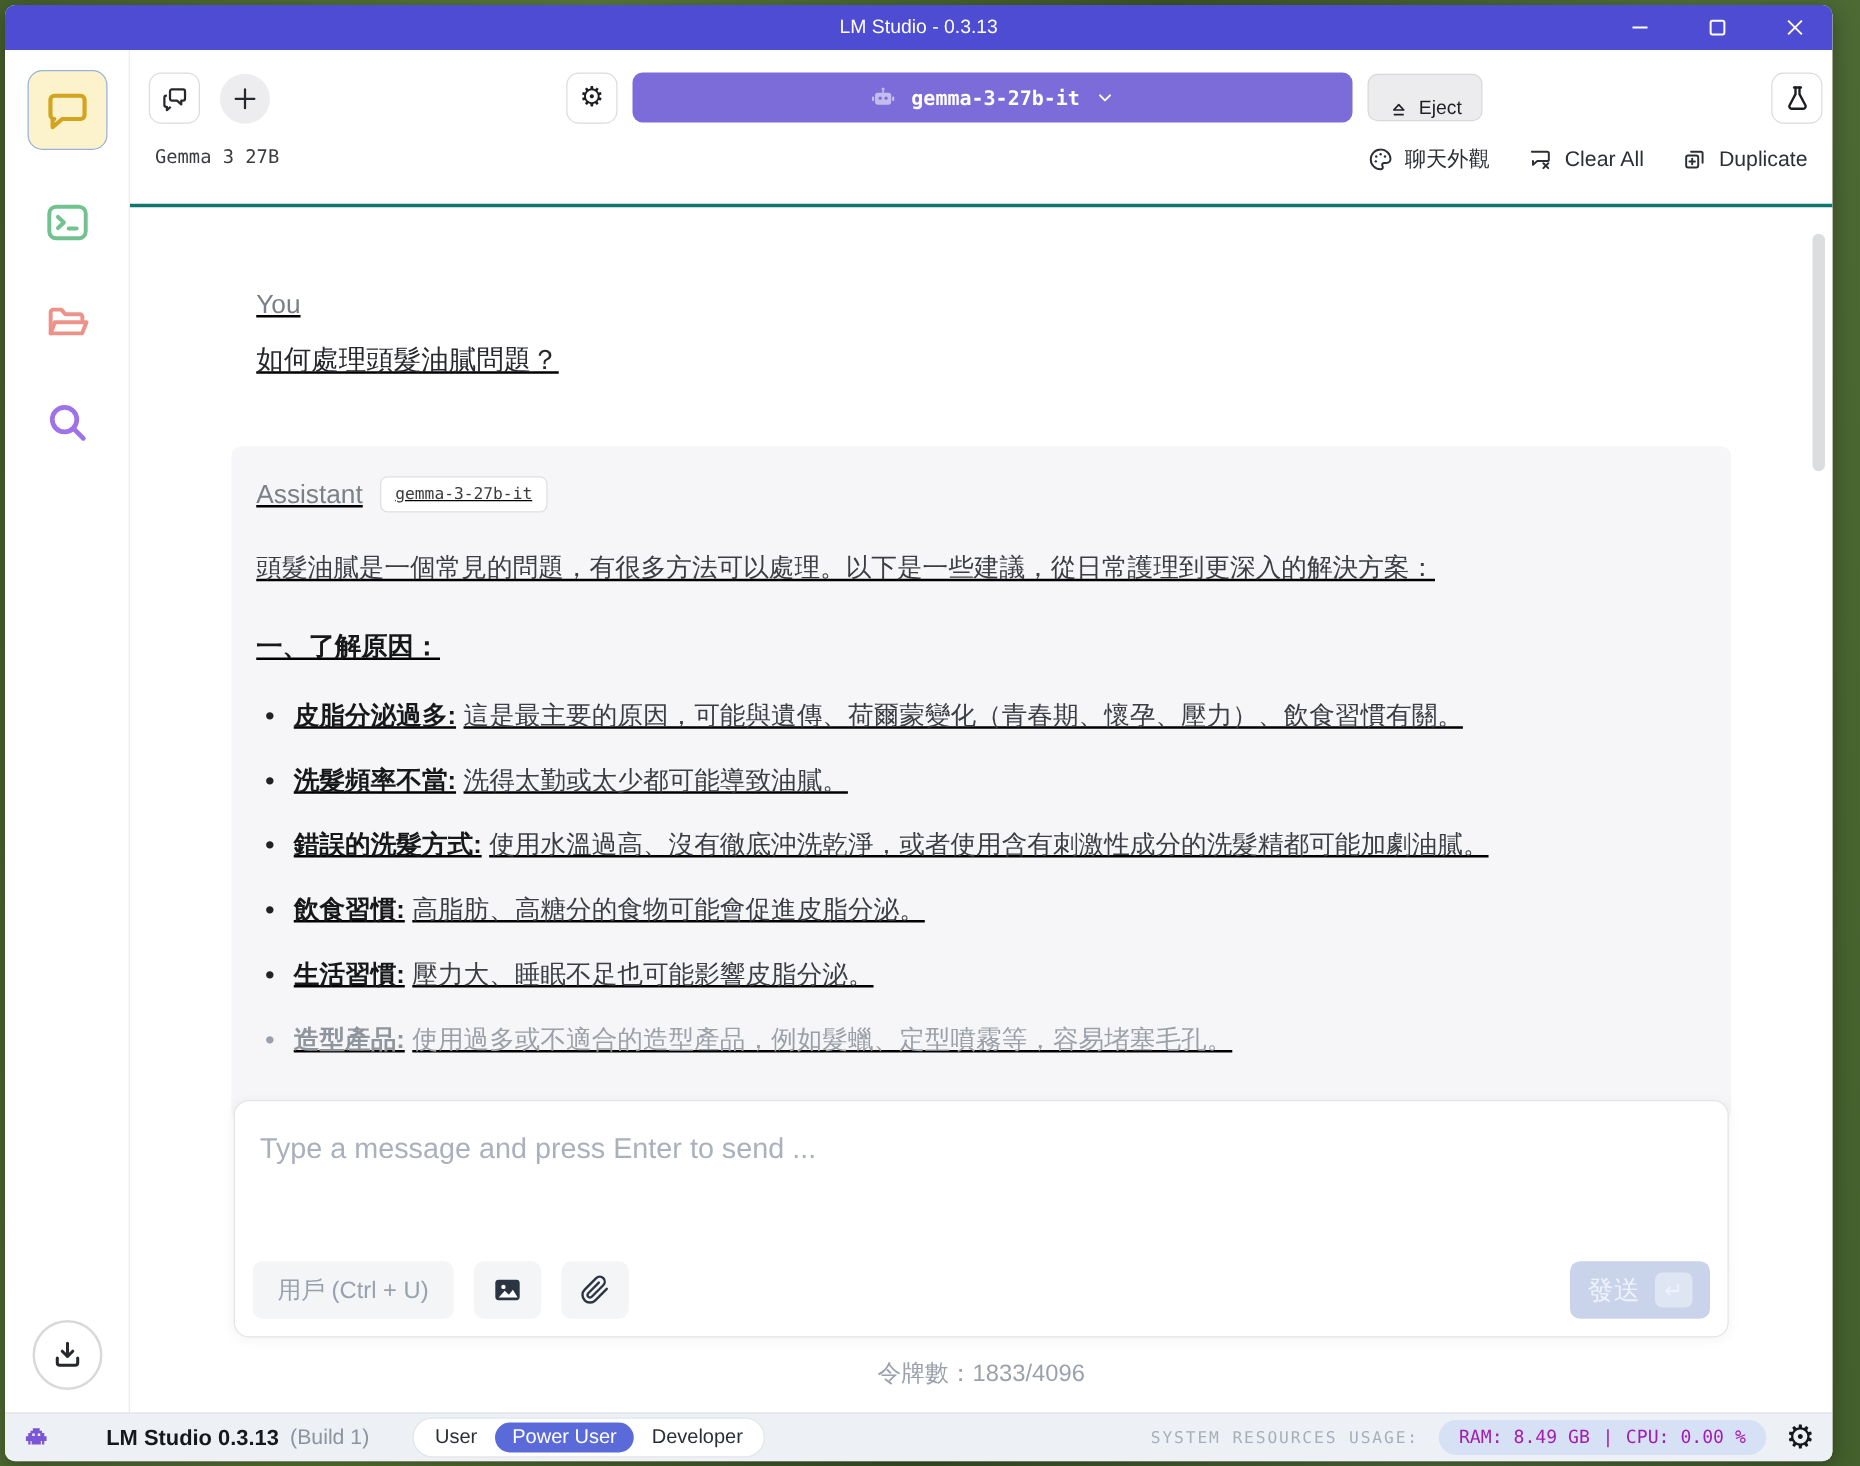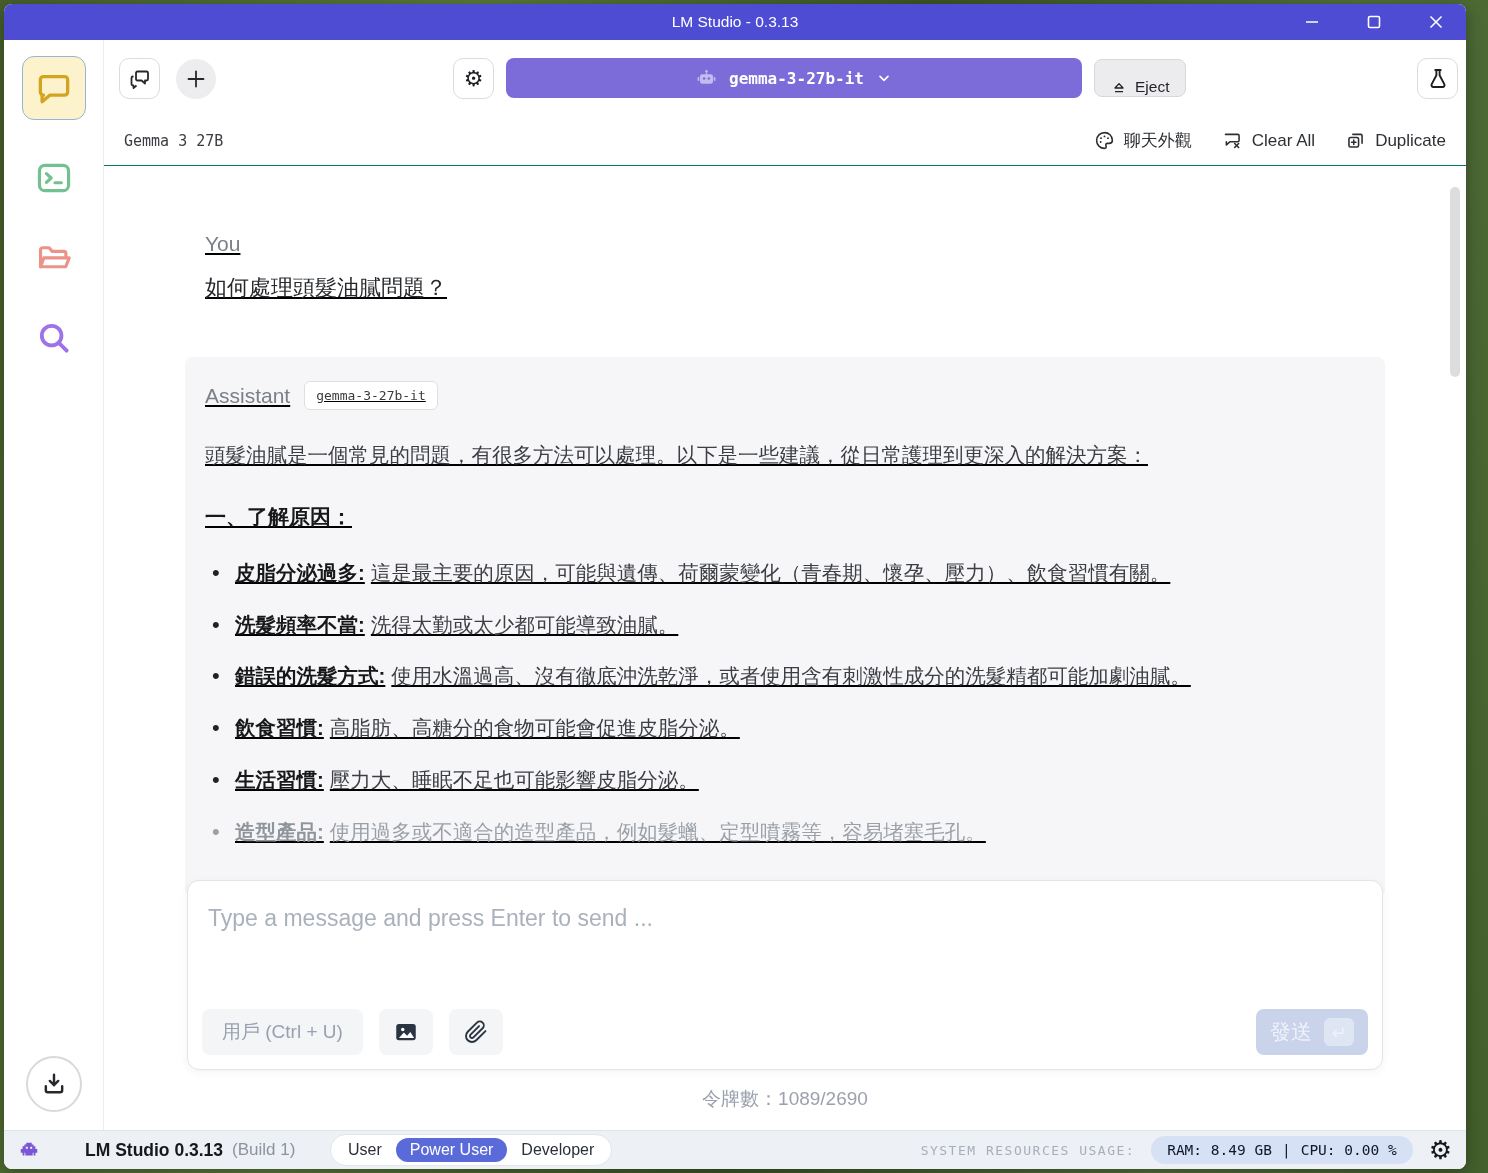--- a/index.html
+++ b/index.html
@@ -58,22 +58,22 @@
   }
   .model-btn .model-label { color:#fff; font-family:"DejaVu Sans Mono", monospace; font-size:16px; font-weight:700; }
   .eject-btn {
     position:absolute; left:990px; top:19px; height:38px; padding:0 16px;
     background:#ececee; border:1px solid #d8d8d8; border-radius:8px;
     display:flex; align-items:flex-end; gap:8px; cursor:pointer; font-size:15.5px; color:#1f2126;
   }
   .flask-btn { position:absolute; right:8px; top:18px; }
   
   .model-bar {
-    height:50px; flex:0 0 auto; border-bottom:1px solid #0f766e;
-    display:flex; align-items:center; padding:0 20px;
+    height:50px; flex:0 0 auto; border-bottom:3px solid #0f766e;
+    display:flex; align-items:flex-start; padding:0 20px;
   }
   .model-name { font-family:"DejaVu Sans Mono", monospace; font-size:15px; color:#3a3d42; }
   .mb-actions { margin-left:auto; display:flex; align-items:center; gap:30px; }
   .mb-action { display:flex; align-items:center; gap:9px; font-size:17px; color:#2c2f33; cursor:pointer; }
   
   .chat-area { flex:1 1 auto; position:relative; min-height:0; background:#fff;text-decoration:underline; }
   .chat-col { width:1200px; margin:0 auto; height:100%; position:relative; }
   .user-block { padding-top:66px; padding-left:20px; }
   .role-label { color:#7b7f87; font-size:21px; }
   .user-msg { margin-top:17px; color:#26282c; font-size:22px; }
@@ -137,21 +137,21 @@
   .sb-tabs {
     position:absolute; left:326px; top:50%; transform:translateY(-50%);
     background:#fff; border:1px solid #e2e5ea; border-radius:16px; padding:3px; display:flex;
   }
   .sb-tab { font-size:16px; color:#2b2f36; padding:3px 14px; border-radius:13px; cursor:pointer; }
   .sb-tab.active { background:#5a6ad8; color:#fff; }
   .sb-right { margin-left:auto; display:flex; align-items:center; gap:16px; }
   .res-label { font-family:"DejaVu Sans Mono", monospace; font-size:13px; letter-spacing:1.5px; color:#a8aeb9; }
   .res-pill {
     background:#d7e1f6; border-radius:14px; padding:6px 16px;
-    font-family:"DejaVu Sans Mono", monospace; font-size:14.5px; color:#0f172a; display:flex; gap:10px;
+    font-family:"DejaVu Sans Mono", monospace; font-size:14.5px; color:#a21caf; display:flex; gap:10px;
   }
   .sb-gear { font-family:"DejaVu Sans", sans-serif; font-size:26px; color:#15181c; line-height:1; cursor:pointer; }
   svg { display:block; }
 </style>
 </head>
 <body>
 
 <div class="window">
 
   <div class="titlebar">
@@ -386,21 +386,21 @@
               </span>
             </button>
             <div class="row-spacer"></div>
             <button class="send-btn">
               <span class="send-label">發送</span>
               <span class="enter-chip">↵</span>
             </button>
           </div>
         </div>
 
-        <div class="token-line">令牌數：1089/2690</div>
+        <div class="token-line">令牌數：1833/4096</div>
       </div>
     </div>
   </div>
 
   <div class="statusbar">
     <div class="sb-left">
       <span>
         <svg width="22" height="22" viewBox="0 0 24 24" fill="#7a56d6">
           <path d="M5 8h2V6h2V4h6v2h2v2h2v3h2v4h-2v3h-2v-3h-1v3H8v-3H7v3H5v-3H3v-4h2z"></path>
           <rect x="8.5" y="8.5" width="2.2" height="2.2" fill="#edf0f5"></rect>

